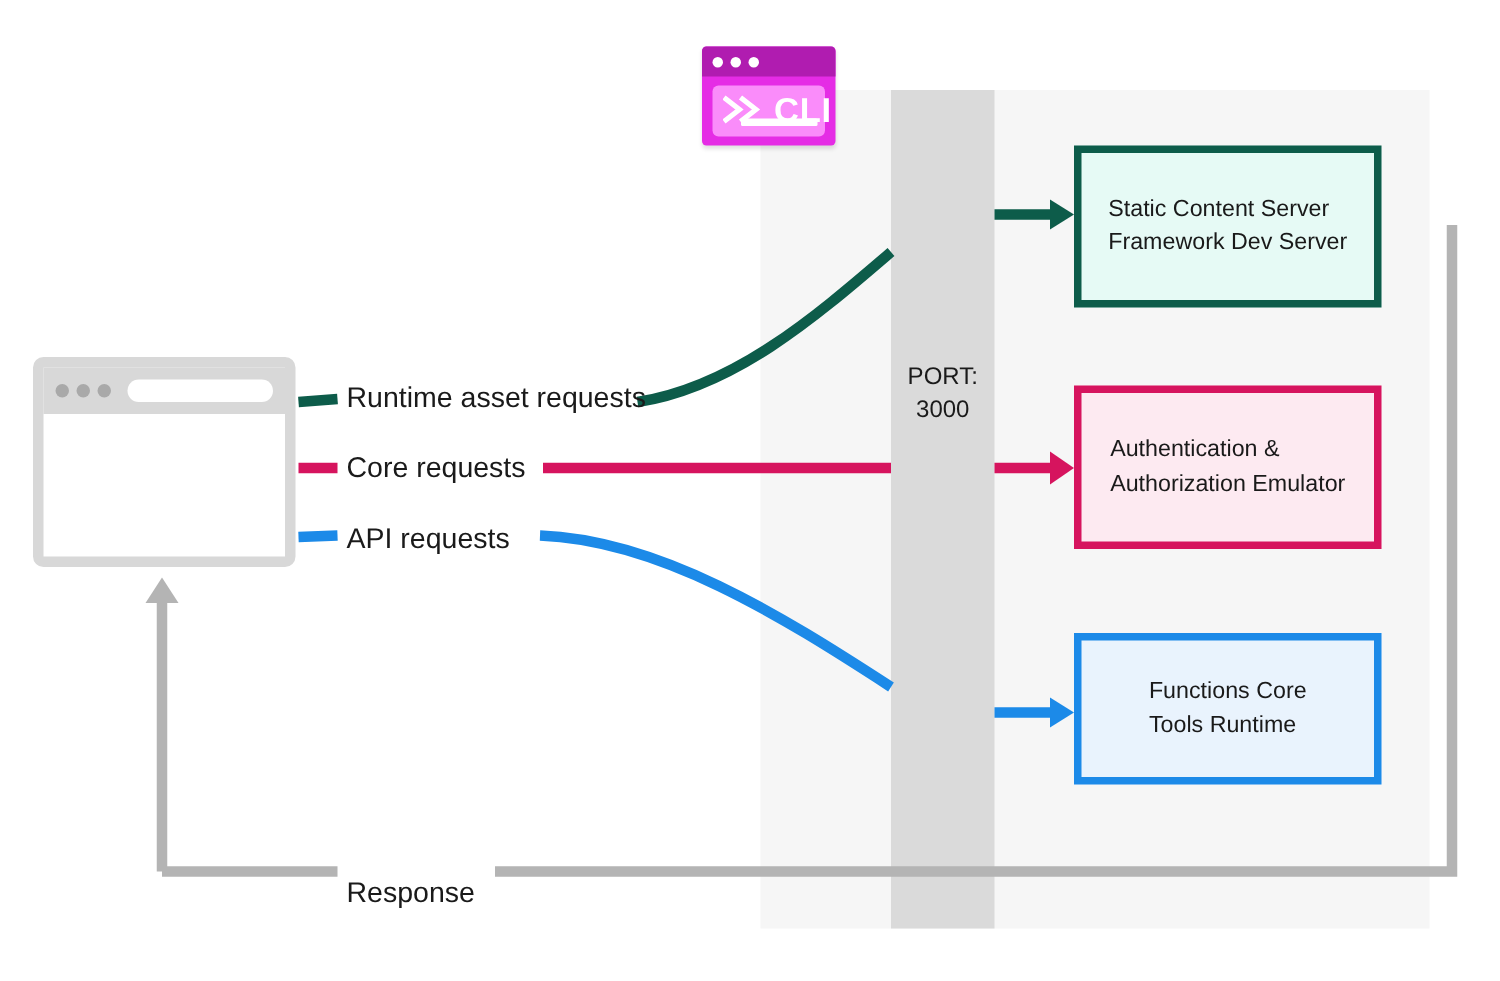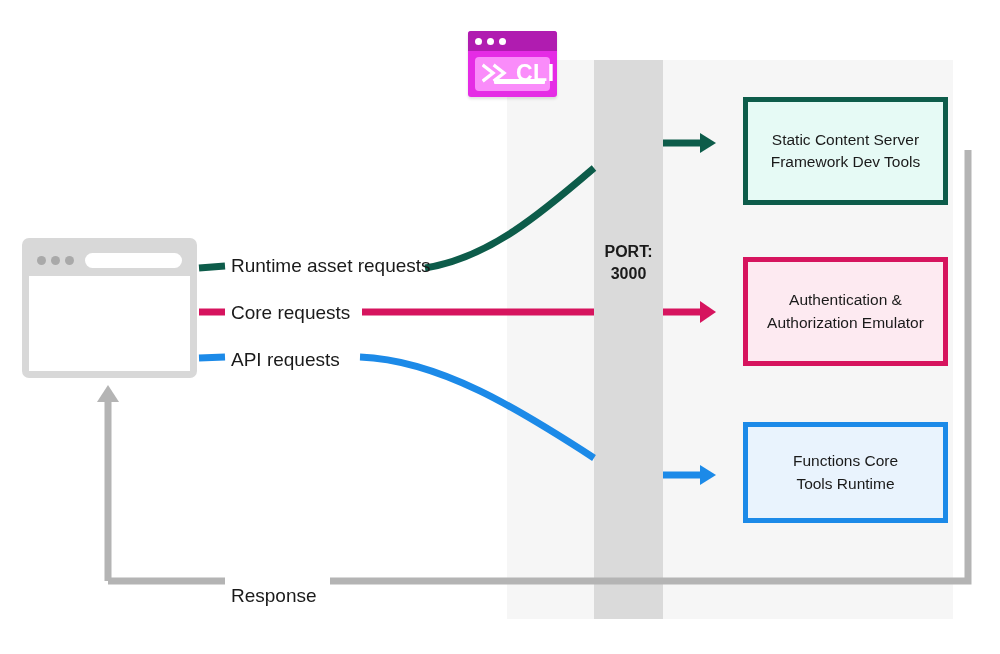--- a/index.html
+++ b/index.html
@@ -50,40 +50,40 @@
     position:absolute;left:41px;top:5px;color:#ffffff;
     font-size:23px;font-weight:700;letter-spacing:.5px;line-height:1;
     font-family:"Liberation Sans", sans-serif;
   }
   .cli-chev{position:absolute;left:7px;top:6px;}
   .cli-underline{position:absolute;left:19px;bottom:7px;width:51px;height:5px;background:#ffffff;border-radius:1px;}
 
   
   .svc{
     position:absolute;box-sizing:border-box;border-width:5px;border-style:solid;
-    display:flex;align-items:center;justify-content:center;text-align:center;
-    font-size:15.5px;color:#1a1a1a;line-height:1.45;margin-left:27px;
+    display:flex;align-items:center;justify-content:center;
+    font-size:15.5px;color:#1a1a1a;line-height:1.45;
   }
   .svc .inner{padding:0 10px;}
   .svc-static{left:716px;top:97px;width:205px;height:108px;border-color:#0d5c4a;background:#e6faf5;}
   .svc-auth{left:716px;top:257px;width:205px;height:109px;border-color:#d6145e;background:#fdeaf1;}
   .svc-func{left:716px;top:422px;width:205px;height:101px;border-color:#1c8ae8;background:#e9f3fd;}
 
   
   .lbl{
     position:absolute;font-size:19px;color:#1a1a1a;white-space:nowrap;line-height:1;
   }
   .lbl-static{left:231px;top:256px;}
   .lbl-auth{left:231px;top:303px;}
   .lbl-api{left:231px;top:350px;}
   .lbl-response{left:231px;top:586px;}
 
   .port-label{
     position:absolute;left:594px;top:241px;width:69px;
-    text-align:center;font-size:16px;font-weight:700;color:#1a1a1a;line-height:1.35;
+    text-align:center;font-size:16px;font-weight:400;color:#1a1a1a;line-height:1.35;
   }
 </style>
 </head>
 <body>
 
 <div id="stage">
 
   <div class="panel-outer"></div>
   <div class="panel-port"></div>
 
@@ -163,21 +163,21 @@
   </div>
 
   <div class="lbl lbl-static">Runtime asset requests</div>
   <div class="lbl lbl-auth">Core requests</div>
   <div class="lbl lbl-api">API requests</div>
   <div class="lbl lbl-response">Response</div>
 
   <div class="svc svc-static">
     <div class="inner">
       <div>Static Content Server</div>
-      <div>Framework Dev Tools</div>
+      <div>Framework Dev Server</div>
     </div>
   </div>
 
   <div class="svc svc-func">
     <div class="inner">
       <div>Functions Core</div>
       <div>Tools Runtime</div>
     </div>
   </div>
 

